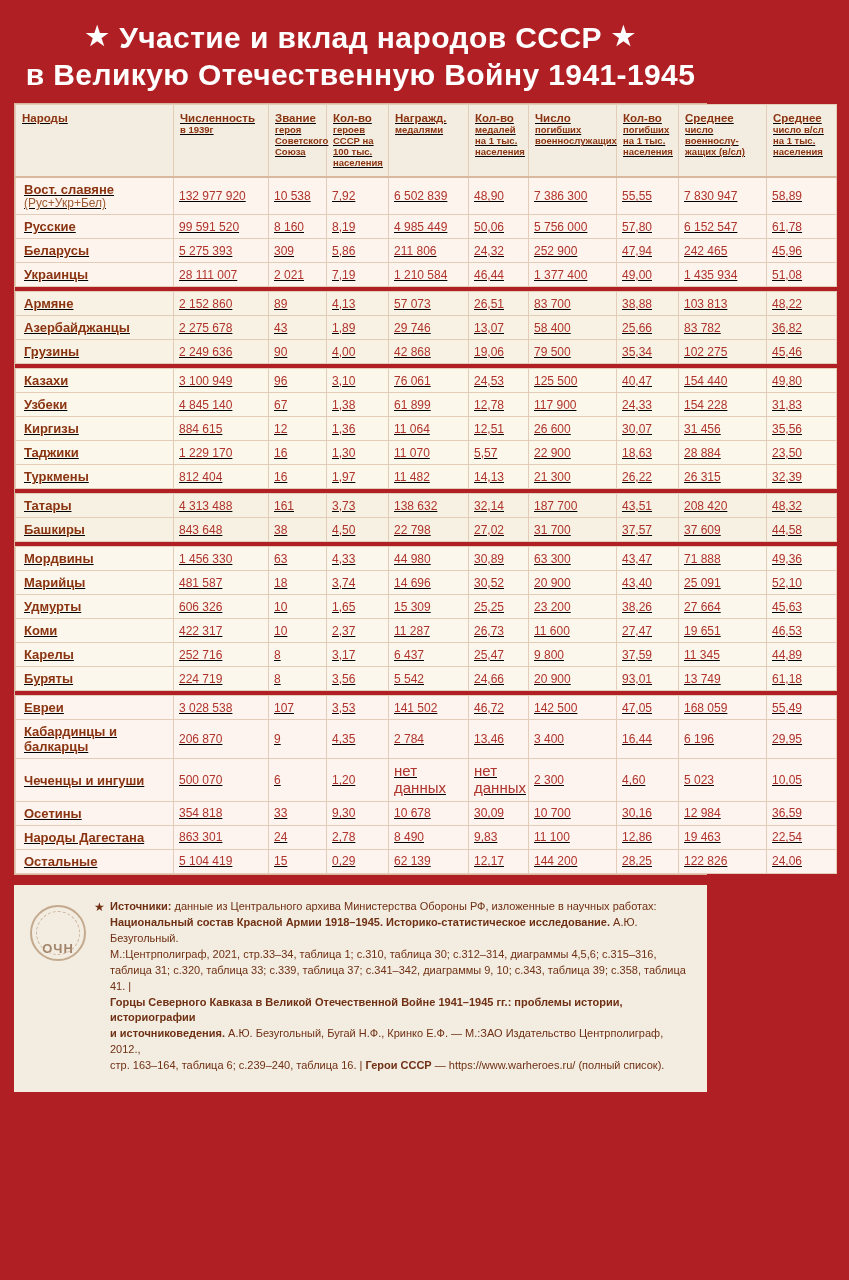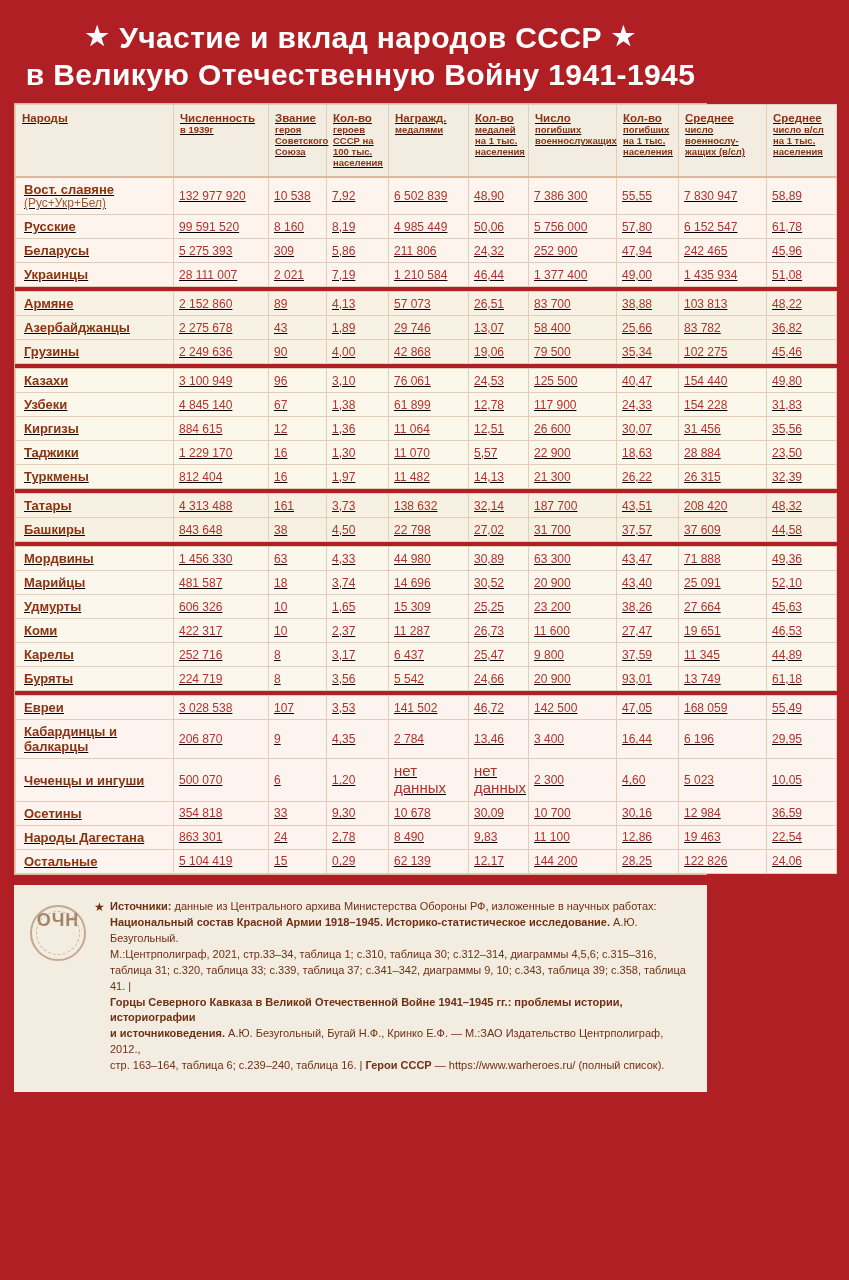--- a/index.html
+++ b/index.html
@@ -139,24 +139,24 @@
   }
   .seal {
     position: absolute;
     left: 16px;
     top: 20px;
     width: 56px;
     height: 56px;
     border: 2px solid #c3a98e;
     border-radius: 50%;
     display: flex;
-    align-items: flex-start;
+    align-items: flex-end;
     justify-content: center;
     color: #a2846a;
-    font-size: 18px;
+    font-size: 13px;
     font-weight: bold;
     letter-spacing: 1px;
   }
   .seal .ring {
     position: absolute;
     left: 4px; top: 4px; right: 4px; bottom: 4px;
     border: 1px dashed #cbb49c;
     border-radius: 50%;
   }
 </style>

